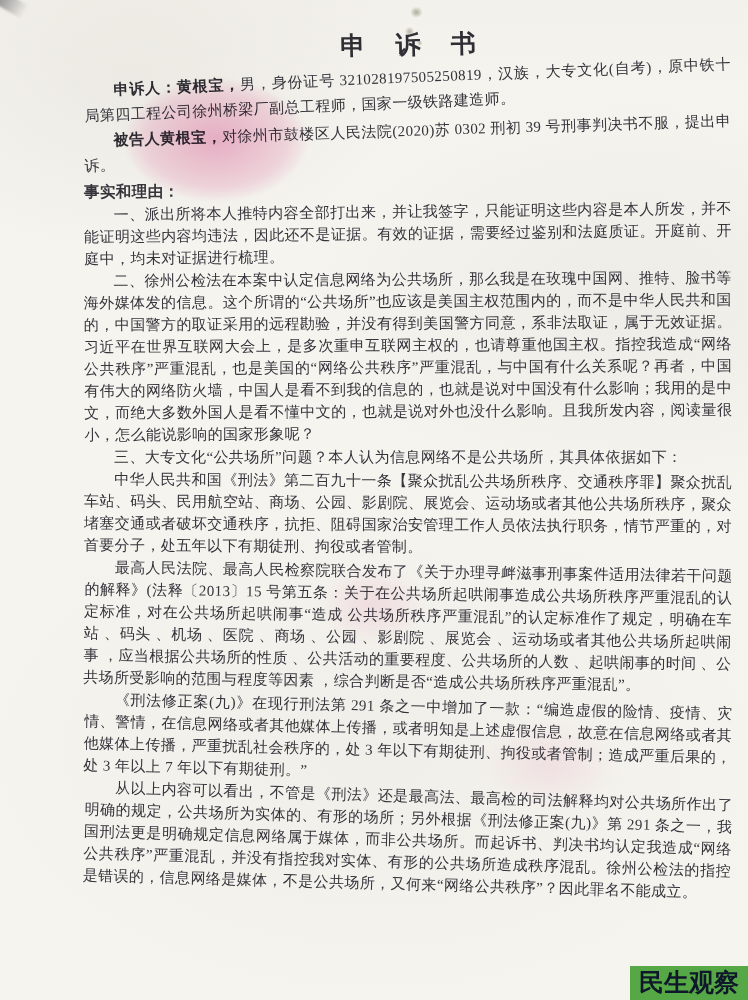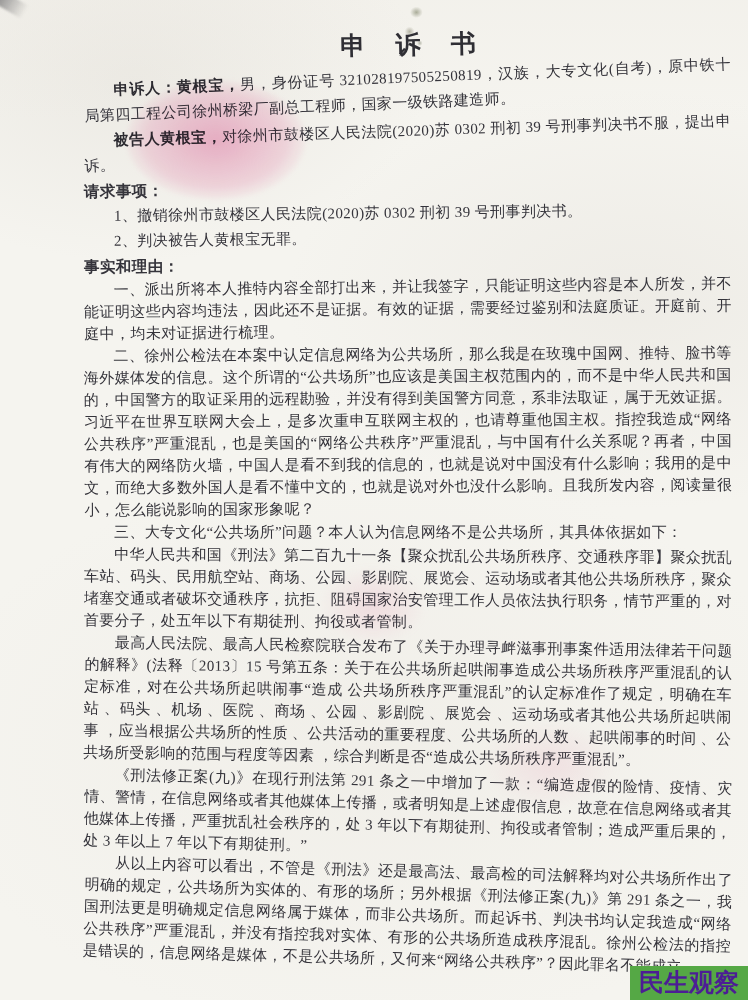--- a/index.html
+++ b/index.html
@@ -80,46 +80,41 @@
     left:480px;top:720px;width:140px;height:90px;
     background:radial-gradient(ellipse at 50% 50%, rgba(238,150,190,0.16), rgba(238,150,190,0) 70%);
     filter:blur(3px);
   }
   .watermark{
     position:absolute;right:0;bottom:0;width:118px;height:34px;
     background:#55a845;
     display:flex;align-items:center;justify-content:center;
   }
   .watermark span{
-    color:#4c1d95;font-weight:700;font-size:25px;line-height:34px;
+    color:#0f172a;font-weight:700;font-size:25px;line-height:34px;
     font-family:"Liberation Serif","DejaVu Serif",serif;letter-spacing:0px;
   }
 </style>
 </head>
 <body>
 
 <div class="page">
 
   <div class="corner-mark"></div>
   <div class="stamp-smudge"></div>
 
   <div class="doc">
 
     <div class="title">申 诉 书</div>
 
     <div class="hdr">
       <p class="ind r-n24"><b>申诉人：黄根宝，</b><span>男，身份证号 321028197505250819，汉族，大专文化(自考)，原中铁十局第四工程公司徐州桥梁厂副总工程师，国家一级铁路建造师。</span></p>
       <p class="ind r-n18"><b>被告人黄根宝，</b><span>对徐州市鼓楼区人民法院(2020)苏 0302 刑初 39 号刑事判决书不服，提出申诉。</span></p>
     </div>
 
-    <div>
-      <p class="heading r-n10">请求事项：</p>
-      <p class="req-item r-n06">1、撤销徐州市鼓楼区人民法院(2020)苏 0302 刑初 39 号刑事判决书。</p>
-      <p class="req-item r-n06">2、判决被告人黄根宝无罪。</p>
-    </div>
 
     <div>
       <p class="heading r-n03">事实和理由：</p>
       <p class="ind r-n06">一、派出所将本人推特内容全部打出来，并让我签字，只能证明这些内容是本人所发，并不能证明这些内容均违法，因此还不是证据。有效的证据，需要经过鉴别和法庭质证。开庭前、开庭中，均未对证据进行梳理。</p>
       <p class="ind r-n03">二、徐州公检法在本案中认定信息网络为公共场所，那么我是在玫瑰中国网、推特、脸书等海外媒体发的信息。这个所谓的“公共场所”也应该是美国主权范围内的，而不是中华人民共和国的，中国警方的取证采用的远程勘验，并没有得到美国警方同意，系非法取证，属于无效证据。习近平在世界互联网大会上，是多次重申互联网主权的，也请尊重他国主权。指控我造成“网络公共秩序”严重混乱，也是美国的“网络公共秩序”严重混乱，与中国有什么关系呢？再者，中国有伟大的网络防火墙，中国人是看不到我的信息的，也就是说对中国没有什么影响；我用的是中文，而绝大多数外国人是看不懂中文的，也就是说对外也没什么影响。且我所发内容，阅读量很小，怎么能说影响的国家形象呢？</p>
       <p class="ind r-000">三、大专文化“公共场所”问题？本人认为信息网络不是公共场所，其具体依据如下：</p>
       <p class="ind r-p03">中华人民共和国《刑法》第二百九十一条【聚众扰乱公共场所秩序、交通秩序罪】聚众扰乱车站、码头、民用航空站、商场、公园、影剧院、展览会、运动场或者其他公共场所秩序，聚众堵塞交通或者破坏交通秩序，抗拒、阻碍国家治安管理工作人员依法执行职务，情节严重的，对首要分子，处五年以下有期徒刑、拘役或者管制。</p>
       <p class="ind r-p08">最高人民法院、最高人民检察院联合发布了《关于办理寻衅滋事刑事案件适用法律若干问题的解释》(法释〔2013〕15 号第五条：关于在公共场所起哄闹事造成公共场所秩序严重混乱的认定标准，对在公共场所起哄闹事“造成 公共场所秩序严重混乱”的认定标准作了规定，明确在车站 、码头 、机场 、医院 、商场 、公园 、影剧院 、展览会 、运动场或者其他公共场所起哄闹事 ，应当根据公共场所的性质 、公共活动的重要程度、公共场所的人数 、起哄闹事的时间 、公共场所受影响的范围与程度等因素 ，综合判断是否“造成公共场所秩序严重混乱”。</p>
       <p class="ind r-p13">《刑法修正案(九)》在现行刑法第 291 条之一中增加了一款：“编造虚假的险情、疫情、灾情、警情，在信息网络或者其他媒体上传播，或者明知是上述虚假信息，故意在信息网络或者其他媒体上传播，严重扰乱社会秩序的，处 3 年以下有期徒刑、拘役或者管制；造成严重后果的，处 3 年以上 7 年以下有期徒刑。”</p>
       <p class="ind r-p16">从以上内容可以看出，不管是《刑法》还是最高法、最高检的司法解释均对公共场所作出了明确的规定，公共场所为实体的、有形的场所；另外根据《刑法修正案(九)》第 291 条之一，我国刑法更是明确规定信息网络属于媒体，而非公共场所。而起诉书、判决书均认定我造成“网络公共秩序”严重混乱，并没有指控我对实体、有形的公共场所造成秩序混乱。徐州公检法的指控是错误的，信息网络是媒体，不是公共场所，又何来“网络公共秩序”？因此罪名不能成立。</p>

